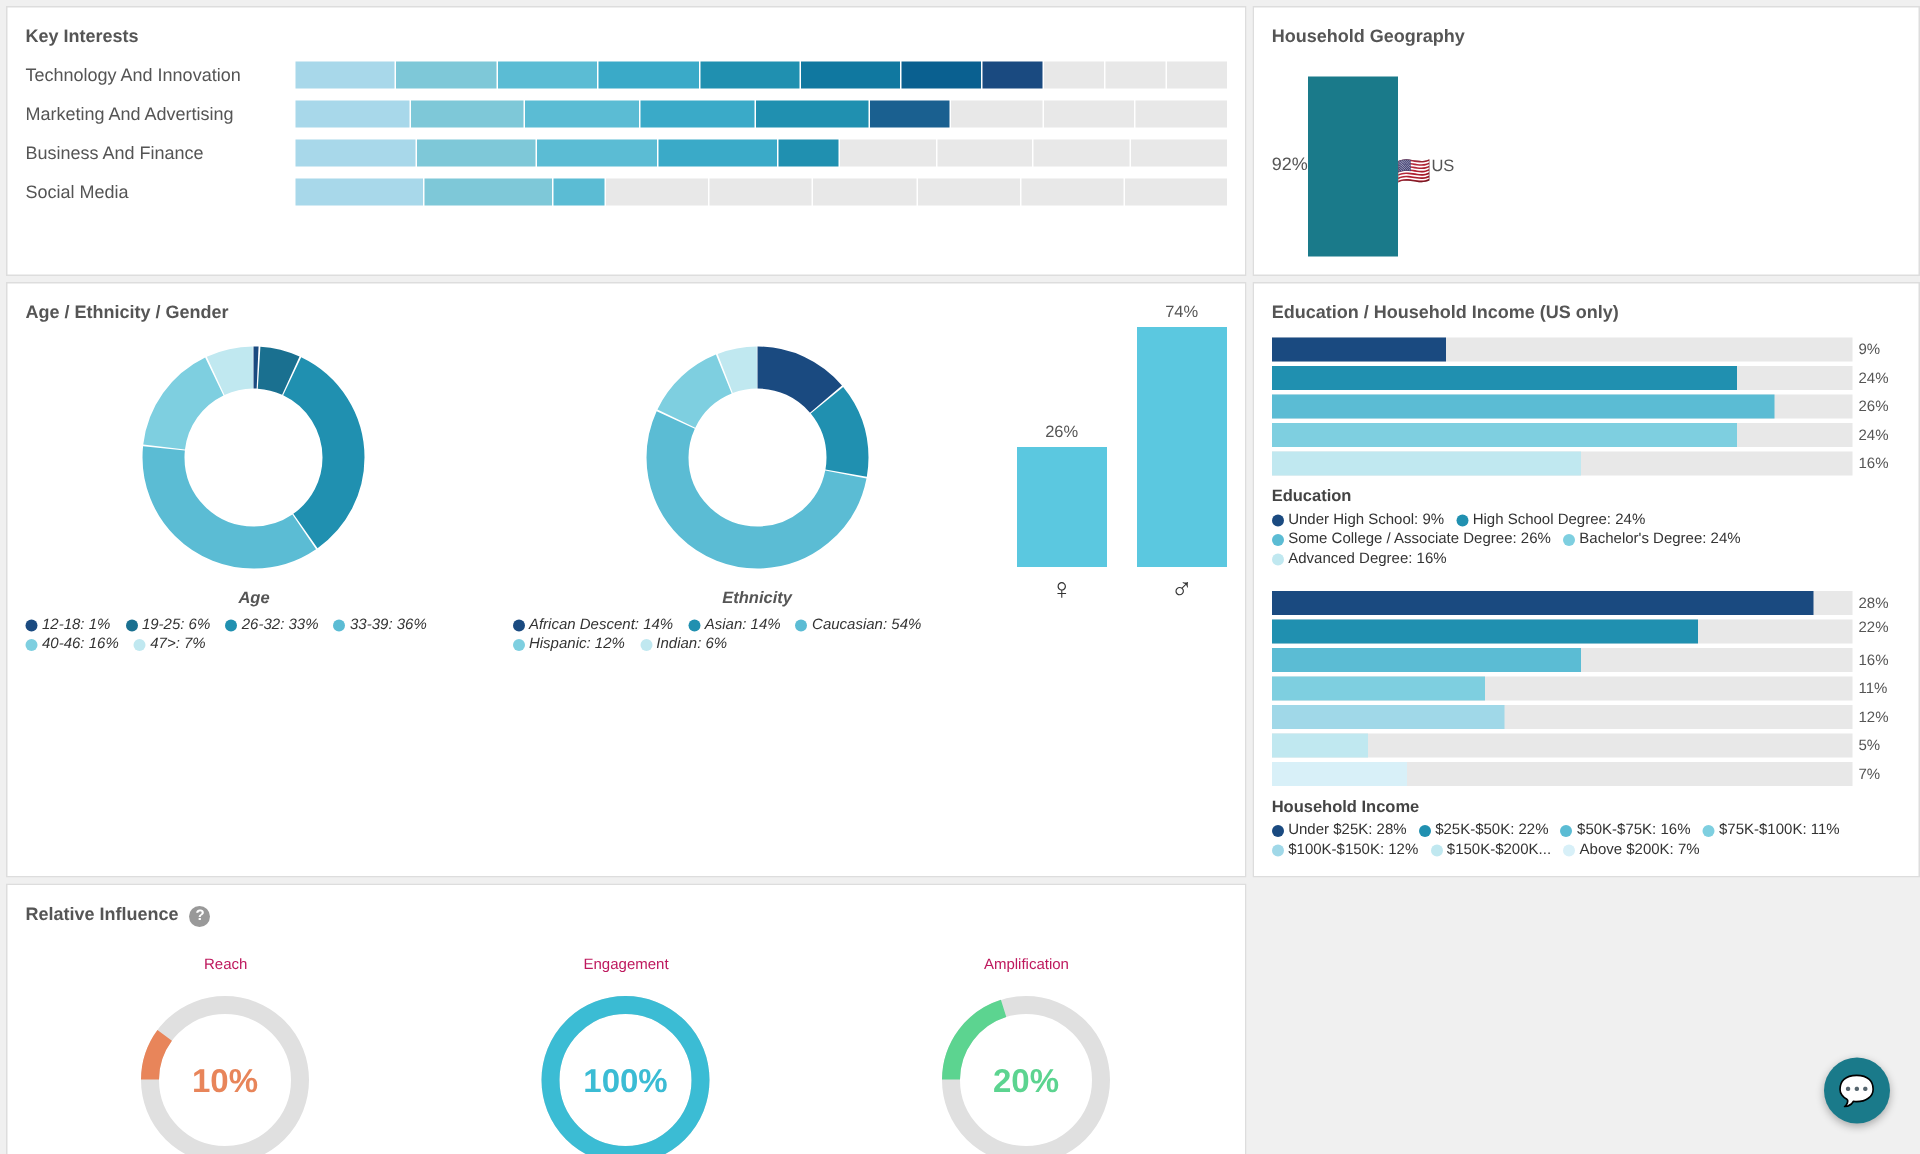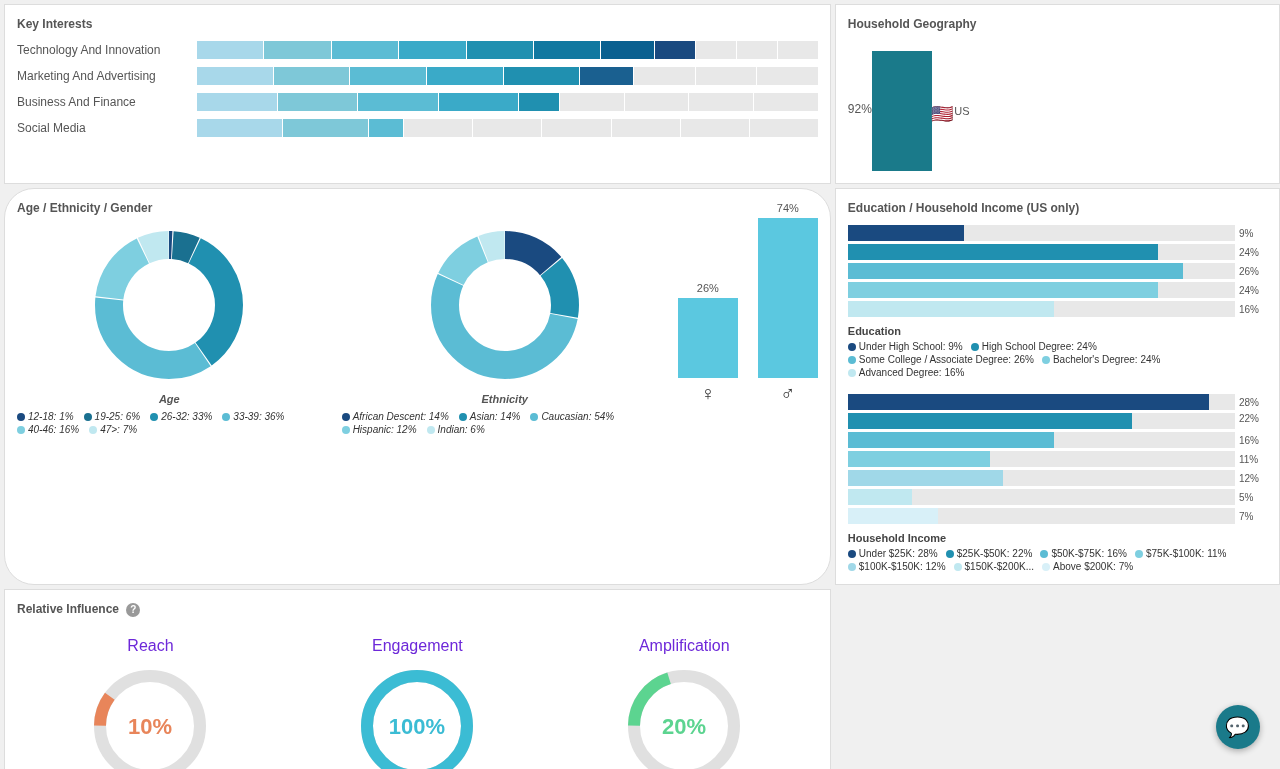--- a/index.html
+++ b/index.html
@@ -20,21 +20,21 @@
     
     
     .audience-geo { grid-column: 2; grid-row: 1; }
     .geo-bar-area { display: flex; flex-direction: row; align-items: center; padding-top: 10px; }
     .geo-pct { font-size: 12px; color: #555; margin-bottom: 4px; }
     .geo-bar { width: 60px; height: 120px; background: #1a7a8a; }
     .geo-flag { font-size: 18px; margin-top: 6px; }
     .geo-country { font-size: 11px; color: #555; }
     
     
-    .age-eth { grid-column: 1; grid-row: 2; border-radius: 30px; }
+    .age-eth { grid-column: 1; grid-row: 2; }
     
     
     .edu-income { grid-column: 2; grid-row: 2; }
     
     
     .rel-influence { grid-column: 1; grid-row: 3; }
     .donut-wrap { display: flex; flex-direction: column; align-items: center; font-style: italic; }
     .donut-label-main { font-size: 11px; color: #555; margin-top: 8px; font-weight: bold; }
     
     .legend-grid { display: flex; flex-wrap: wrap; gap: 2px 10px; margin-top: 6px; font-size: 10px; }
@@ -48,21 +48,21 @@
     .gender-bar { width: 60px; background: #5bc8e0; }
     .gender-pct { font-size: 11px; color: #555; }
     .gender-icon { font-size: 20px; }
     .edu-bar-row { display: flex; align-items: center; margin-bottom: 3px; }
     .edu-bar-bg { height: 16px; background: #e8e8e8; flex: 1; position: relative; }
     .edu-bar-fill { height: 100%; position: absolute; left: 0; top: 0; }
     
     
     .gauges-area { display: flex; justify-content: space-around; align-items: center; padding: 10px 0; }
     .gauge-wrap { display: flex; flex-direction: column; align-items: center; gap: 6px; }
-    .gauge-title { font-size: 16px; color: #6d28d9; }
+    .gauge-title { font-size: 10px; color: #be185d; }
     
     .age-eth-inner { display: flex; gap: 10px; align-items: flex-start; }
     .donuts-section { display: flex; gap: 20px; }
     
     .edu-section-label { font-size: 11px; font-weight: bold; color: #444; margin: 8px 0 4px; }
     .edu-legend { display: flex; flex-wrap: wrap; gap: 2px 8px; font-size: 10px; margin-top: 4px; }
     
     .chat-btn { position: fixed; bottom: 20px; right: 20px; width: 44px; height: 44px; background: #1a7a8a; border-radius: 50%; display: flex; align-items: center; justify-content: center; cursor: pointer; color: white; font-size: 20px; box-shadow: 0 2px 6px rgba(0,0,0,0.3); }
     
     .info-icon { display: inline-block; width: 14px; height: 14px; background: #999; border-radius: 50%; color: white; font-size: 10px; text-align: center; line-height: 14px; margin-left: 4px; cursor: pointer; }

